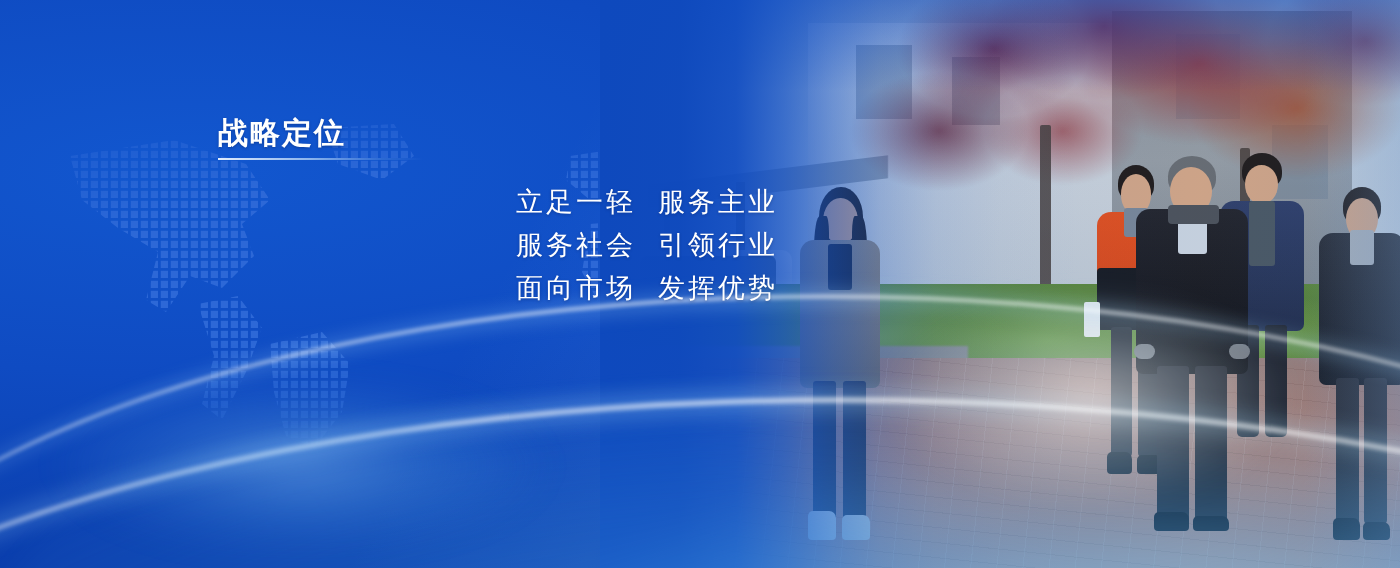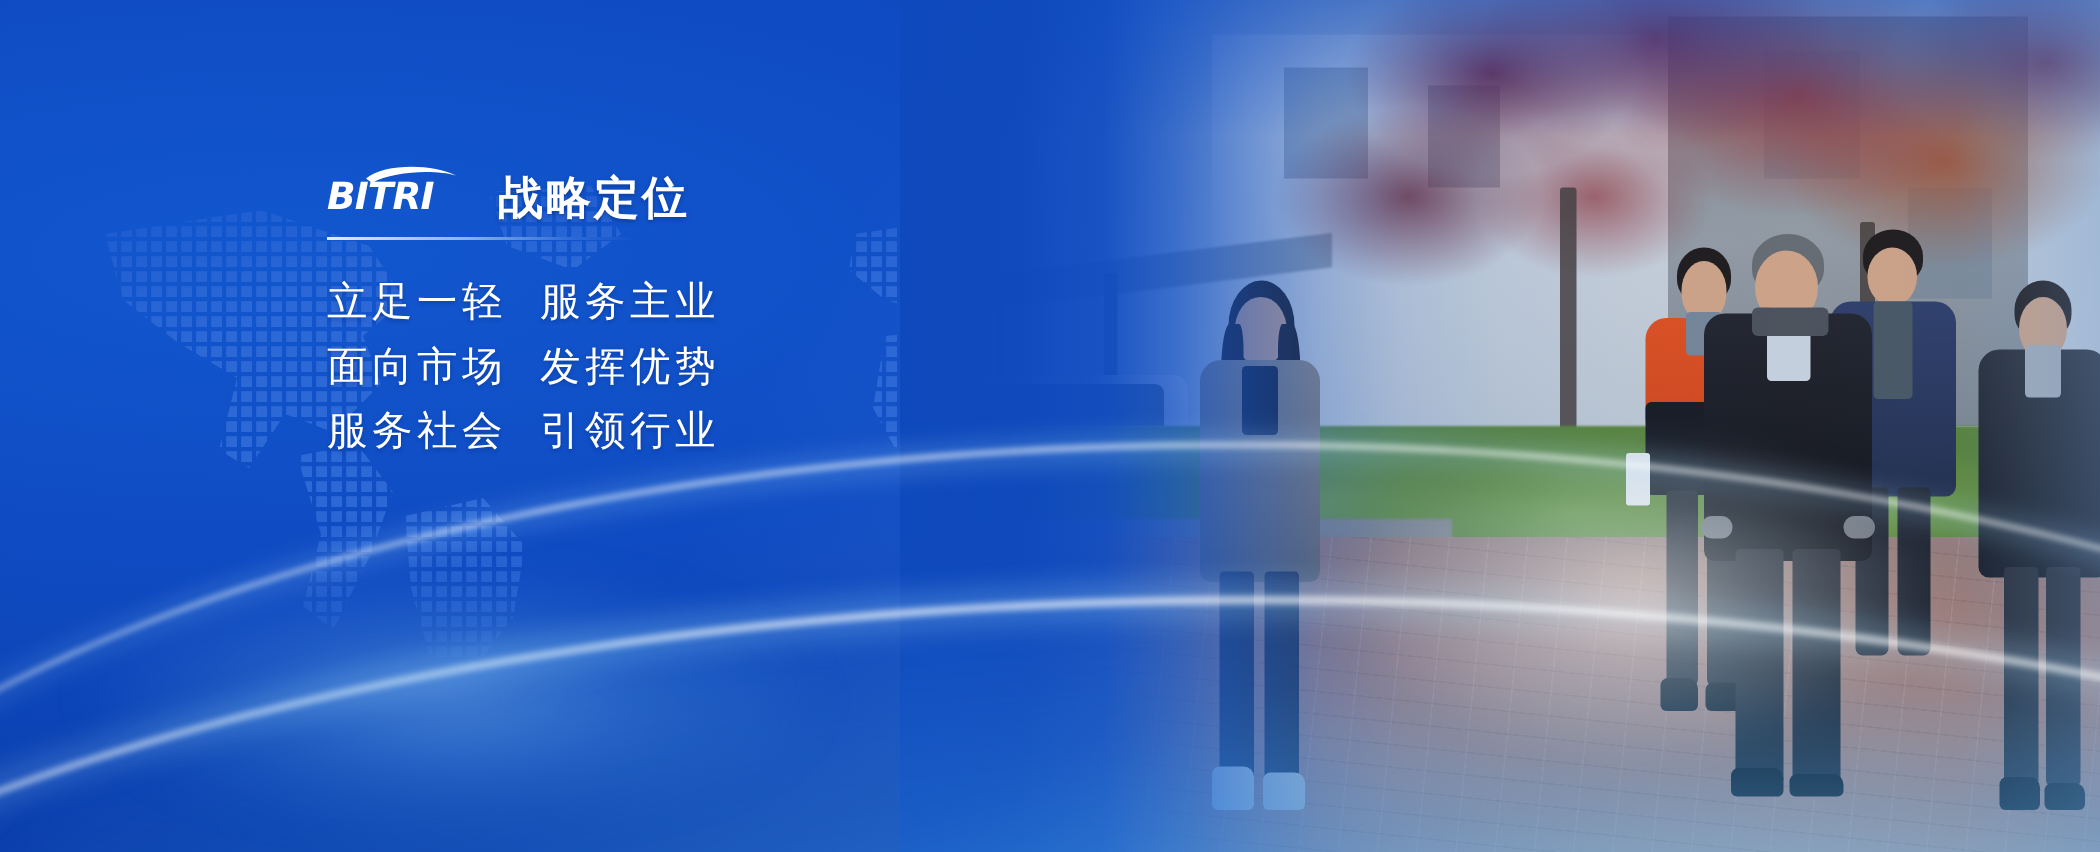--- a/index.html
+++ b/index.html
@@ -272,20 +272,21 @@
   }
   .slogans{margin-top:20px;}
   .slogan{
     font-size:27px;
     color:#ffffff;
     line-height:43px;
     letter-spacing:3px;
     white-space:nowrap;
     font-family:"DejaVu Sans","Liberation Sans",sans-serif;
     text-shadow:0 1px 3px rgba(0,20,70,.30);
+    text-align:right;
   }
   .slogan .gap{display:inline-block;width:22px;}
 </style>
 </head>
 <body>
 
 <div id="banner">
 
   <div class="bg-base"></div>
   <div class="bg-sheen"></div>
@@ -430,38 +431,32 @@
     <div class="arc arc1"></div>
     <div class="arc arc-soft2"></div>
     <div class="arc arc2"></div>
     <div class="glow-hot"></div>
     <div class="glow-left"></div>
   </div>
 
   <div class="content">
 
     <div class="title-row">
-      <div class="logo">
-        <svg viewBox="0 0 100 44" aria-hidden="true">
-          <path d="M26 13 C38 3, 70 3, 86 11 C72 7, 44 8, 30 16 Z" fill="#ffffff"></path>
-          <text x="0" y="33" font-family="DejaVu Sans, Liberation Sans, sans-serif" font-size="25" font-weight="700" font-style="italic" letter-spacing="-0.6" fill="#ffffff">BITRI</text>
-        </svg>
-      </div>
       <div class="title-cn">战略定位</div>
     </div>
 
     <div class="divider"></div>
 
     <div class="slogans">
       <div class="slogan">
         <span>立足一轻</span><span class="gap"></span><span>服务主业</span>
       </div>
       <div class="slogan">
+        <span>服务社会</span><span class="gap"></span><span>引领行业</span>
+      </div>
+      <div class="slogan">
         <span>面向市场</span><span class="gap"></span><span>发挥优势</span>
       </div>
-      <div class="slogan">
-        <span>服务社会</span><span class="gap"></span><span>引领行业</span>
-      </div>
     </div>
 
   </div>
 
 </div>
 
 </body></html>

